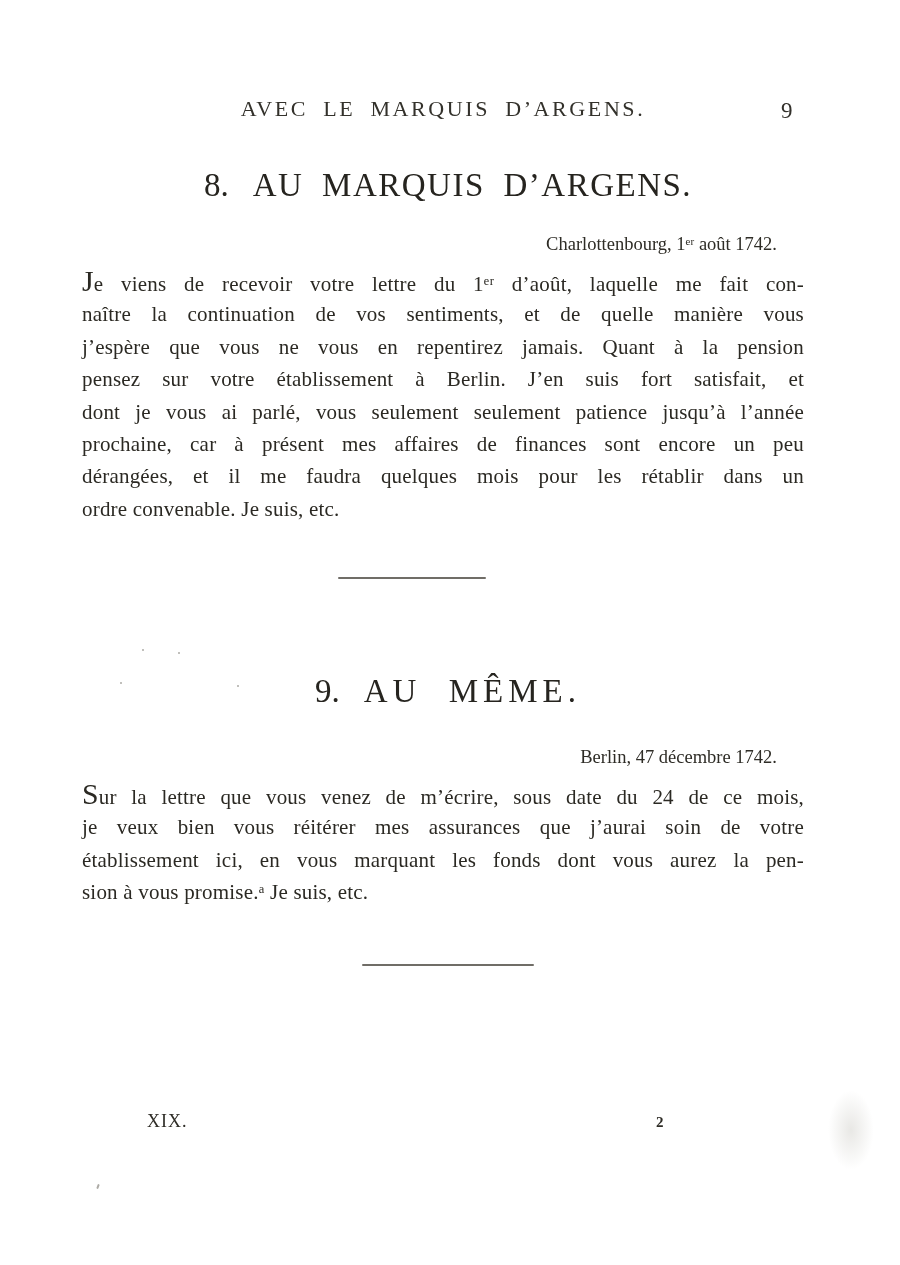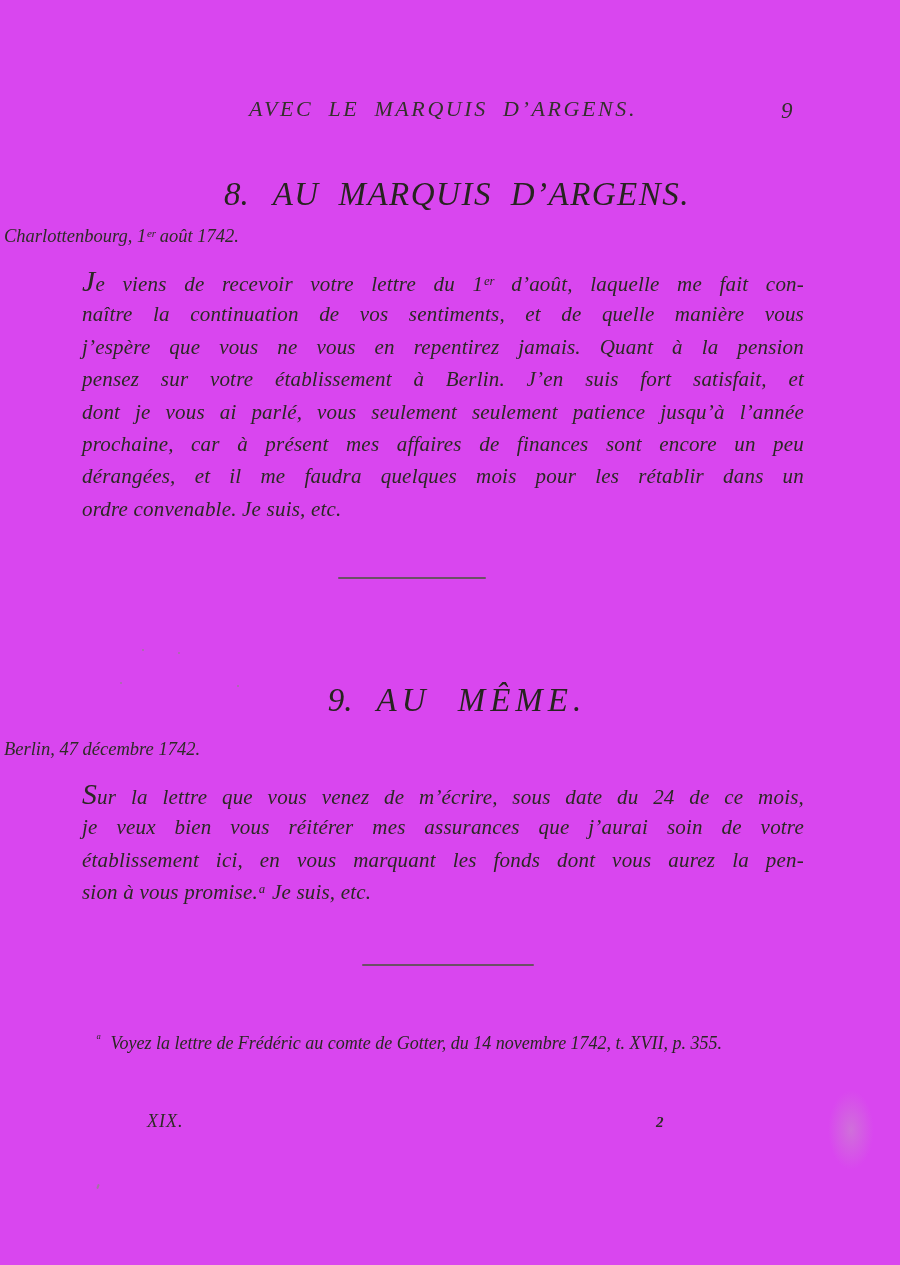--- a/index.html
+++ b/index.html
@@ -5,25 +5,24 @@
   html, body {
     margin: 0;
     padding: 0;
     background: #e8e8e6;
   }
   .page {
     position: relative;
     width: 900px;
     height: 1265px;
     margin: 0 auto;
-    background: #d946ef;
+    background: #ffffff;
     color: #2b2923;
     font-family: "Liberation Serif", "DejaVu Serif", "DejaVu Sans", serif;
     overflow: hidden;
-    font-style: italic;
   }
 
   
   .running-head {
     position: absolute;
     top: 96px;
     left: 0;
     width: 886px;
     text-align: center;
     font-size: 22px;
@@ -38,35 +37,36 @@
     font-size: 23px;
     color: #33312b;
   }
 
   
   .heading {
     position: absolute;
     left: 0;
     width: 888px;
     text-align: center;
-    margin: 13px;
+    margin: 4px;
     font-weight: normal;
     color: #26241f;
     white-space: nowrap;
   }
   .heading-8 { top: 163px; font-size: 33px; letter-spacing: 1.5px; word-spacing: 9px; }
   .heading-9 { top: 669px; font-size: 33px; letter-spacing: 5px;  word-spacing: 14px; }
   .h-num { margin-right: 24px; letter-spacing: 0; }
 
   
   .dateline {
     position: absolute;
     left: 0;
     width: 765px;
-    margin: 4px;
+    margin: 12px;
+    text-align: right;
     font-size: 18.5px;
     color: #2e2c26;
   }
   .dateline-1 { top: 222px; }
   .dateline-2 { top: 735px; }
 
   
   .body {
     position: absolute;
     left: 82px;
@@ -182,23 +182,20 @@
 
   <div class="body body-2">
     <div class="line lead">Sur la lettre que vous venez de m’écrire, sous date du 24 de ce mois,</div>
     <div class="line">je veux bien vous réitérer mes assurances que j’aurai soin de votre</div>
     <div class="line">établissement ici, en vous marquant les fonds dont vous aurez la pen-</div>
     <div class="line last">sion à vous promise.ᵃ Je suis, etc.</div>
   </div>
 
   <div class="rule rule-2"></div>
 
-  <p class="footnote">
-    <span class="fn-marker">ᵃ</span><span class="fn-text">Voyez la lettre de Frédéric au comte de Gotter, du 14 novembre 1742, t. XVII, p. 355.</span>
-  </p>
 
   <span class="sig sig-left">XIX.</span>
   <span class="sig sig-right">2</span>
 
   <div class="speck speck-1"></div>
   <div class="speck speck-2"></div>
   <div class="speck speck-3"></div>
   <div class="speck speck-4"></div>
   <div class="speck speck-5"></div>
   <div class="smudge"></div>

